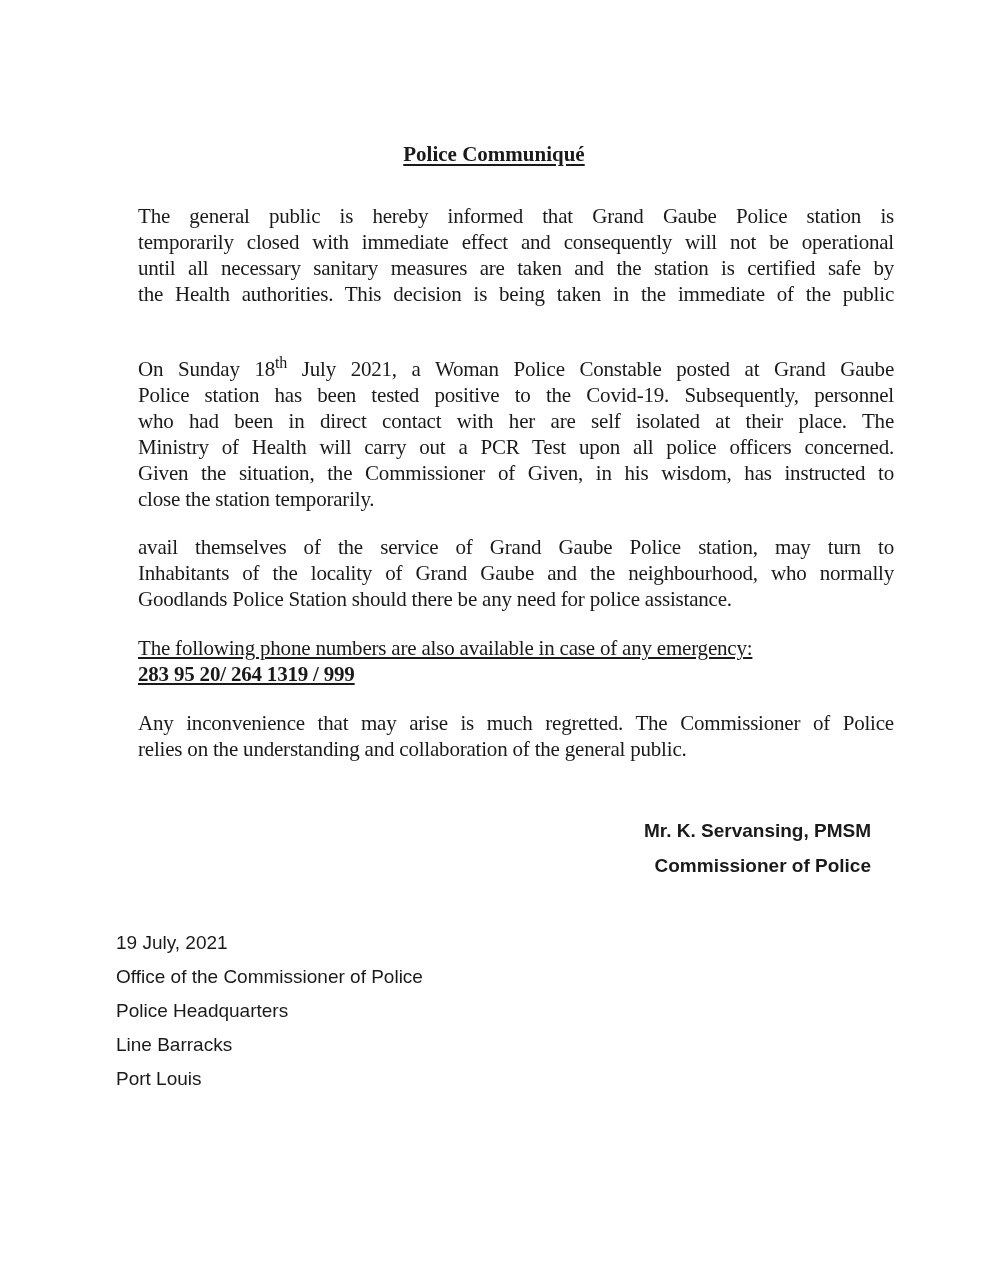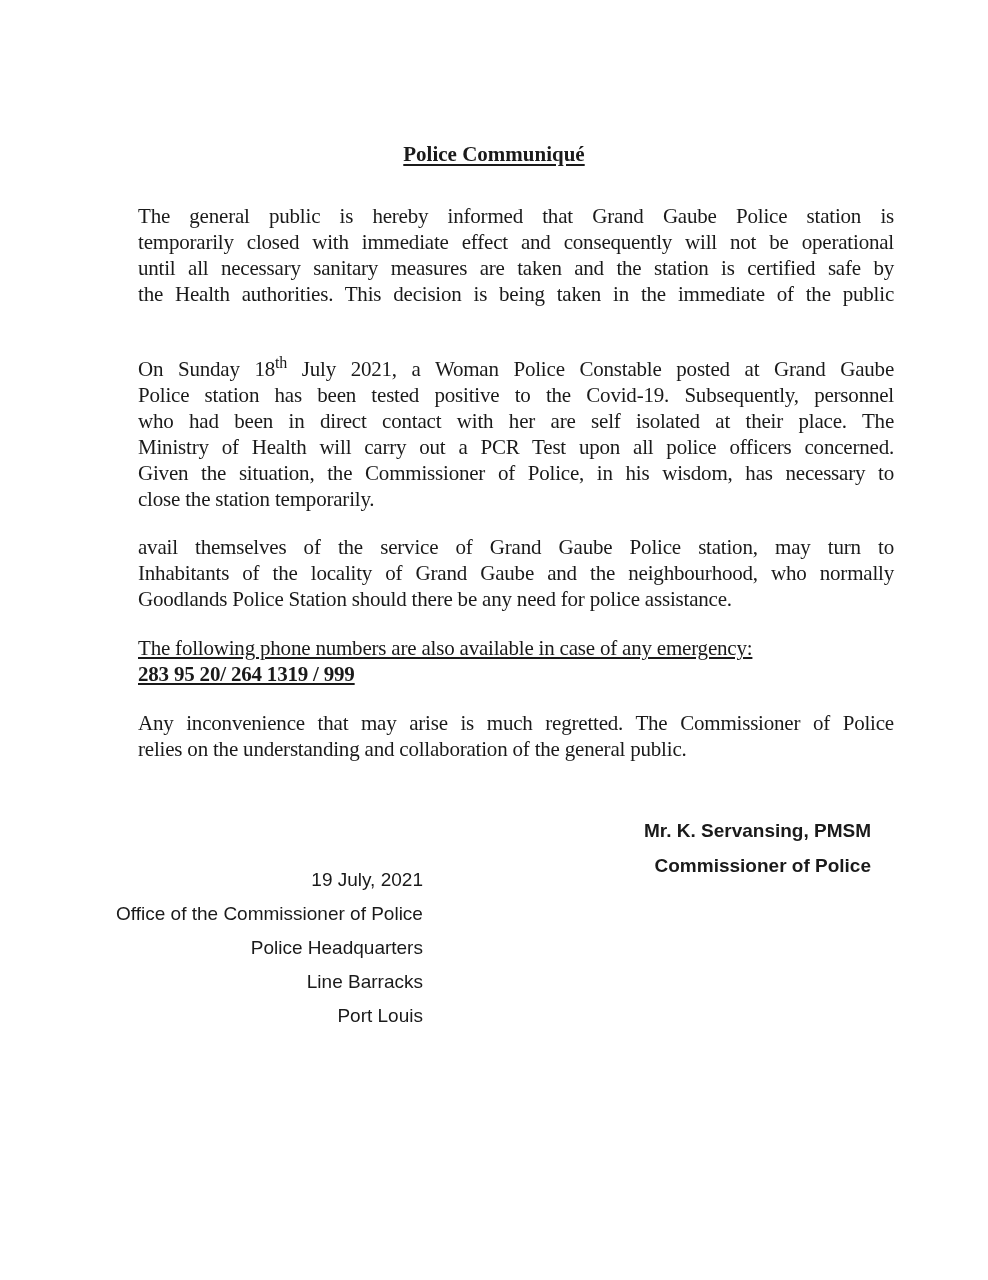--- a/index.html
+++ b/index.html
@@ -32,42 +32,42 @@
     .sig {
       position: absolute; right: 117px; 
       font-weight: bold; font-size: 19px; line-height: 24px;
     }
     .sig1 { top: 819px; }
     .sig2 { top: 854px; }
     .addr {
       position: absolute; left: 116px; font-size: 19px; line-height: 24px;
     }
     .addr .a-line { display: block; height: 34px; }
-    .addr { top: 868px; text-align: right; }
+    .addr { top: 931px; }
   </style>
 </head>
 <body>
 
 <div class="page">
 
   <div class="title serif">Police Communiqué</div>
 
   <p class="para serif p1">
     <span class="line">The general public is hereby informed that Grand Gaube Police station is</span>
     <span class="line">temporarily closed with immediate effect and consequently will not be operational</span>
     <span class="line">until all necessary sanitary measures are taken and the station is certified safe by</span>
     <span class="line">the Health authorities. This decision is being taken in the immediate of the public</span>
   </p>
 
   <p class="para serif p2">
     <span class="line"><span>On Sunday 18</span><sup>th</sup><span> July 2021, a Woman Police Constable posted at Grand Gaube</span></span>
     <span class="line">Police station has been tested positive to the Covid-19. Subsequently, personnel</span>
     <span class="line">who had been in direct contact with her are self isolated at their place. The</span>
     <span class="line">Ministry of Health will carry out a PCR Test upon all police officers concerned.</span>
-    <span class="line">Given the situation, the Commissioner of Police, in his wisdom, has necessary to</span>
+    <span class="line">Given the situation, the Commissioner of Given, in his wisdom, has instructed to</span>
     <span class="line last">close the station temporarily.</span>
   </p>
 
   <p class="para serif p3">
     <span class="line">avail themselves of the service of Grand Gaube Police station, may turn to</span>
     <span class="line">Inhabitants of the locality of Grand Gaube and the neighbourhood, who normally</span>
     <span class="line last">Goodlands Police Station should there be any need for police assistance.</span>
   </p>
 
   <p class="para serif p4">

